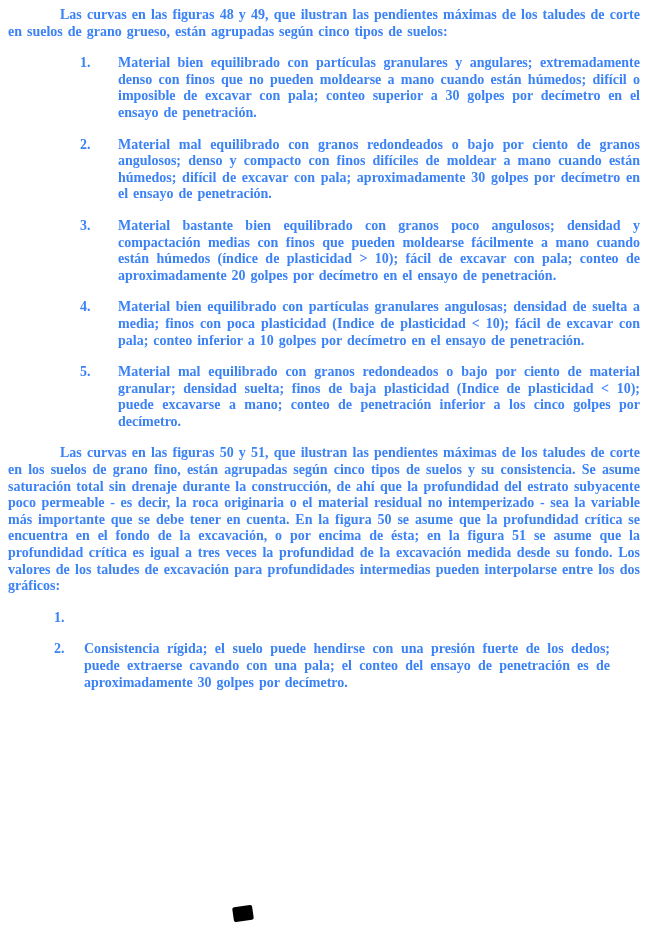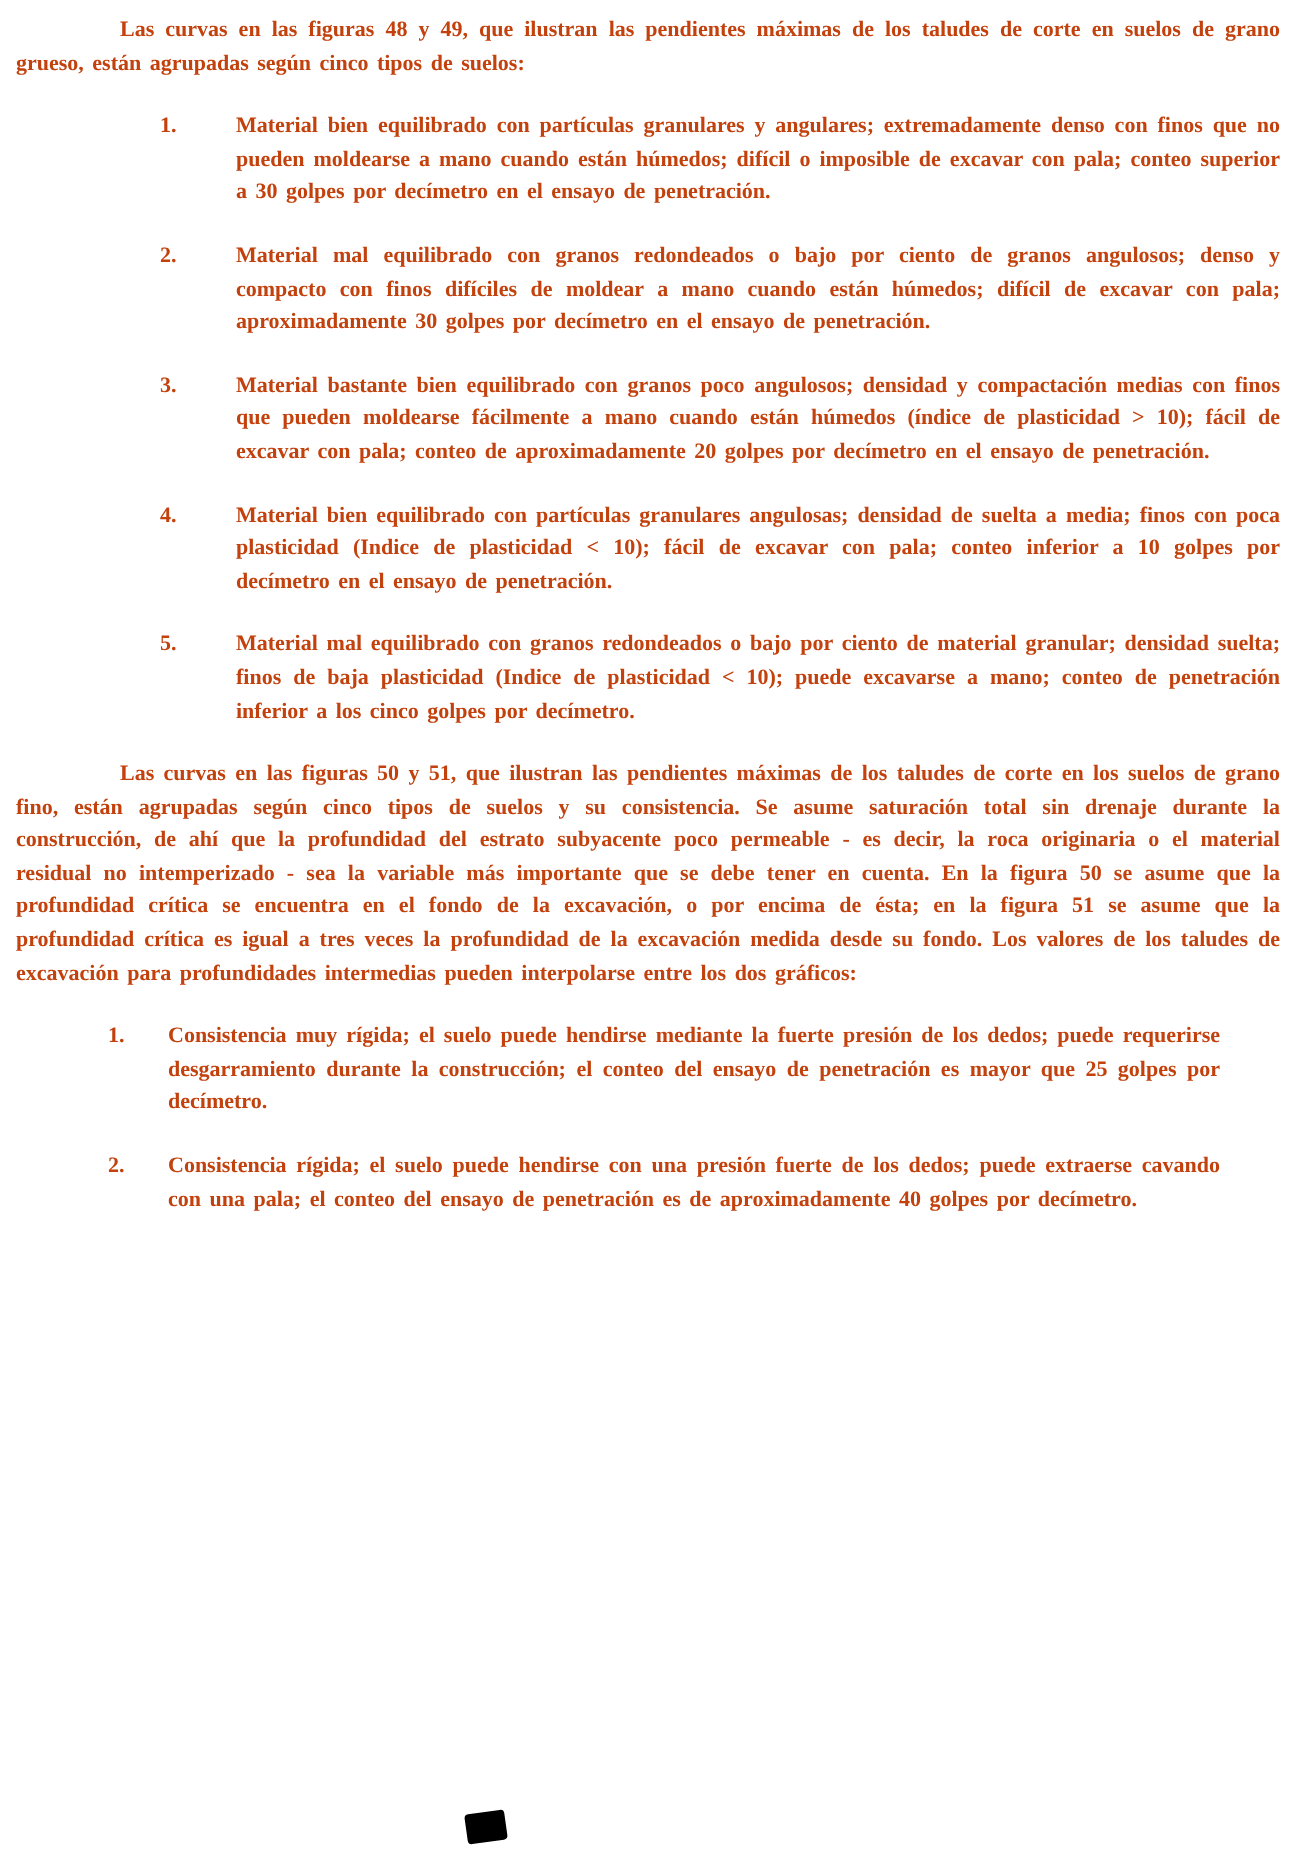--- a/index.html
+++ b/index.html
@@ -9,23 +9,23 @@
   }
   .page {
     position: relative;
     width: 650px;
     height: 926px;
     box-sizing: border-box;
     padding: 7px 10px 0 8px;
     background: #ffffff;
     font-family: "Liberation Serif", "DejaVu Serif", serif;
     font-weight: 700;
-    font-size: 11px;
+    font-size: 14px;
     line-height: 16.6px;
-    color: #c2410c;
+    color: #3b82f6;
     overflow: hidden;
   }
   .para {
     margin: 0 0 15px 0;
     text-align: justify;
     text-indent: 52px;
     word-spacing: 1.5px;
   }
   .list {
     margin: 0;
@@ -84,23 +84,22 @@
       <span class="num">5.</span>
       <span class="txt">Material mal equilibrado con granos redondeados o bajo por ciento de material granular; densidad suelta; finos de baja plasticidad (Indice de plasticidad &lt; 10); puede excavarse a mano; conteo de penetración inferior a los cinco golpes por decímetro.</span>
     </div>
   </div>
 
   <p class="para">Las curvas en las figuras 50 y 51, que ilustran las pendientes máximas de los taludes de corte en los suelos de grano fino, están agrupadas según cinco tipos de suelos y su consistencia. Se asume saturación total sin drenaje durante la construcción, de ahí que la profundidad del estrato subyacente poco permeable - es decir, la roca originaria o el material residual no intemperizado - sea la variable más importante que se debe tener en cuenta.  En la figura 50 se asume que la profundidad crítica se encuentra en el fondo de la excavación, o por encima de ésta; en la figura 51 se asume que la profundidad crítica es igual a tres veces la profundidad de la excavación medida desde su fondo. Los valores de los taludes de excavación para profundidades intermedias pueden interpolarse entre los dos gráficos:</p>
 
   <div class="list list2">
     <div class="item">
       <span class="num">1.</span>
-      <span class="txt">Consistencia muy rígida; el suelo puede hendirse mediante la fuerte presión de los dedos; puede requerirse desgarramiento durante la construcción; el conteo del ensayo de penetración es mayor que 25 golpes por decímetro.</span>
     </div>
     <div class="item">
       <span class="num">2.</span>
-      <span class="txt">Consistencia rígida; el suelo puede hendirse con una presión fuerte de los dedos; puede extraerse cavando con una pala; el conteo del ensayo de penetración es de aproximadamente 40 golpes por decímetro.</span>
+      <span class="txt">Consistencia rígida; el suelo puede hendirse con una presión fuerte de los dedos; puede extraerse cavando con una pala; el conteo del ensayo de penetración es de aproximadamente 30 golpes por decímetro.</span>
     </div>
   </div>
 
   <div class="artifact"></div>
 
 </div>
 
 </body></html>

